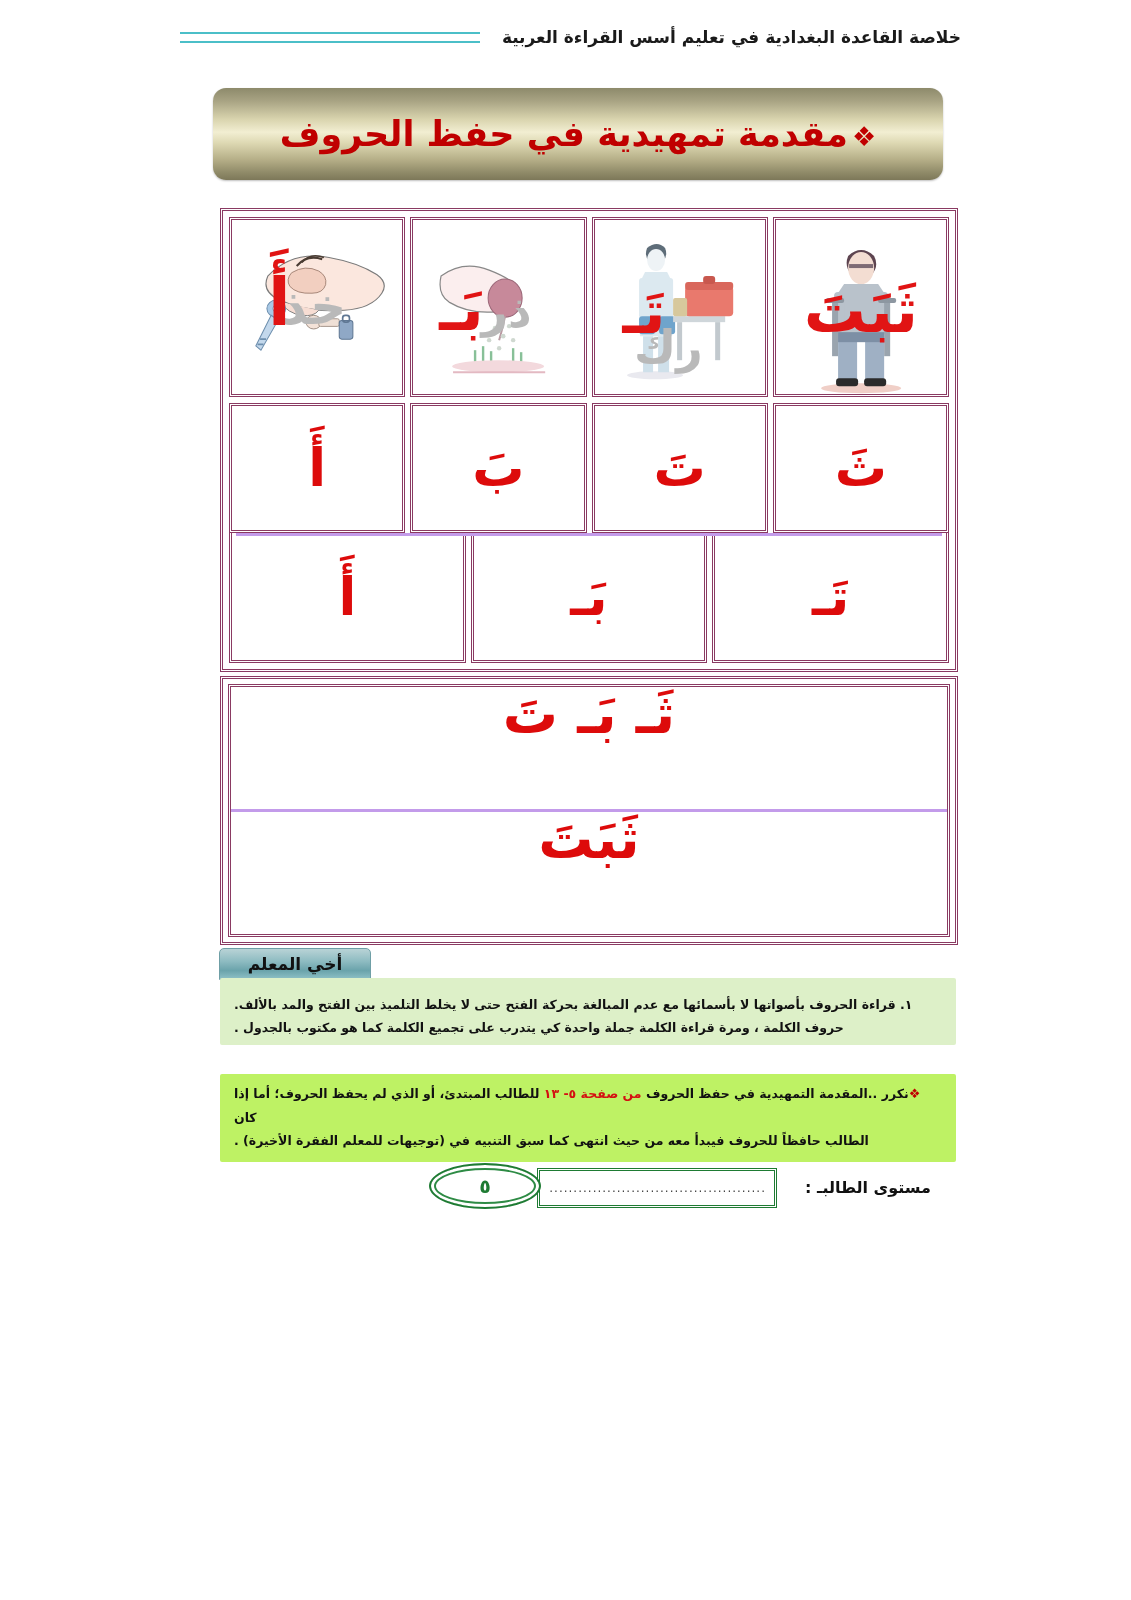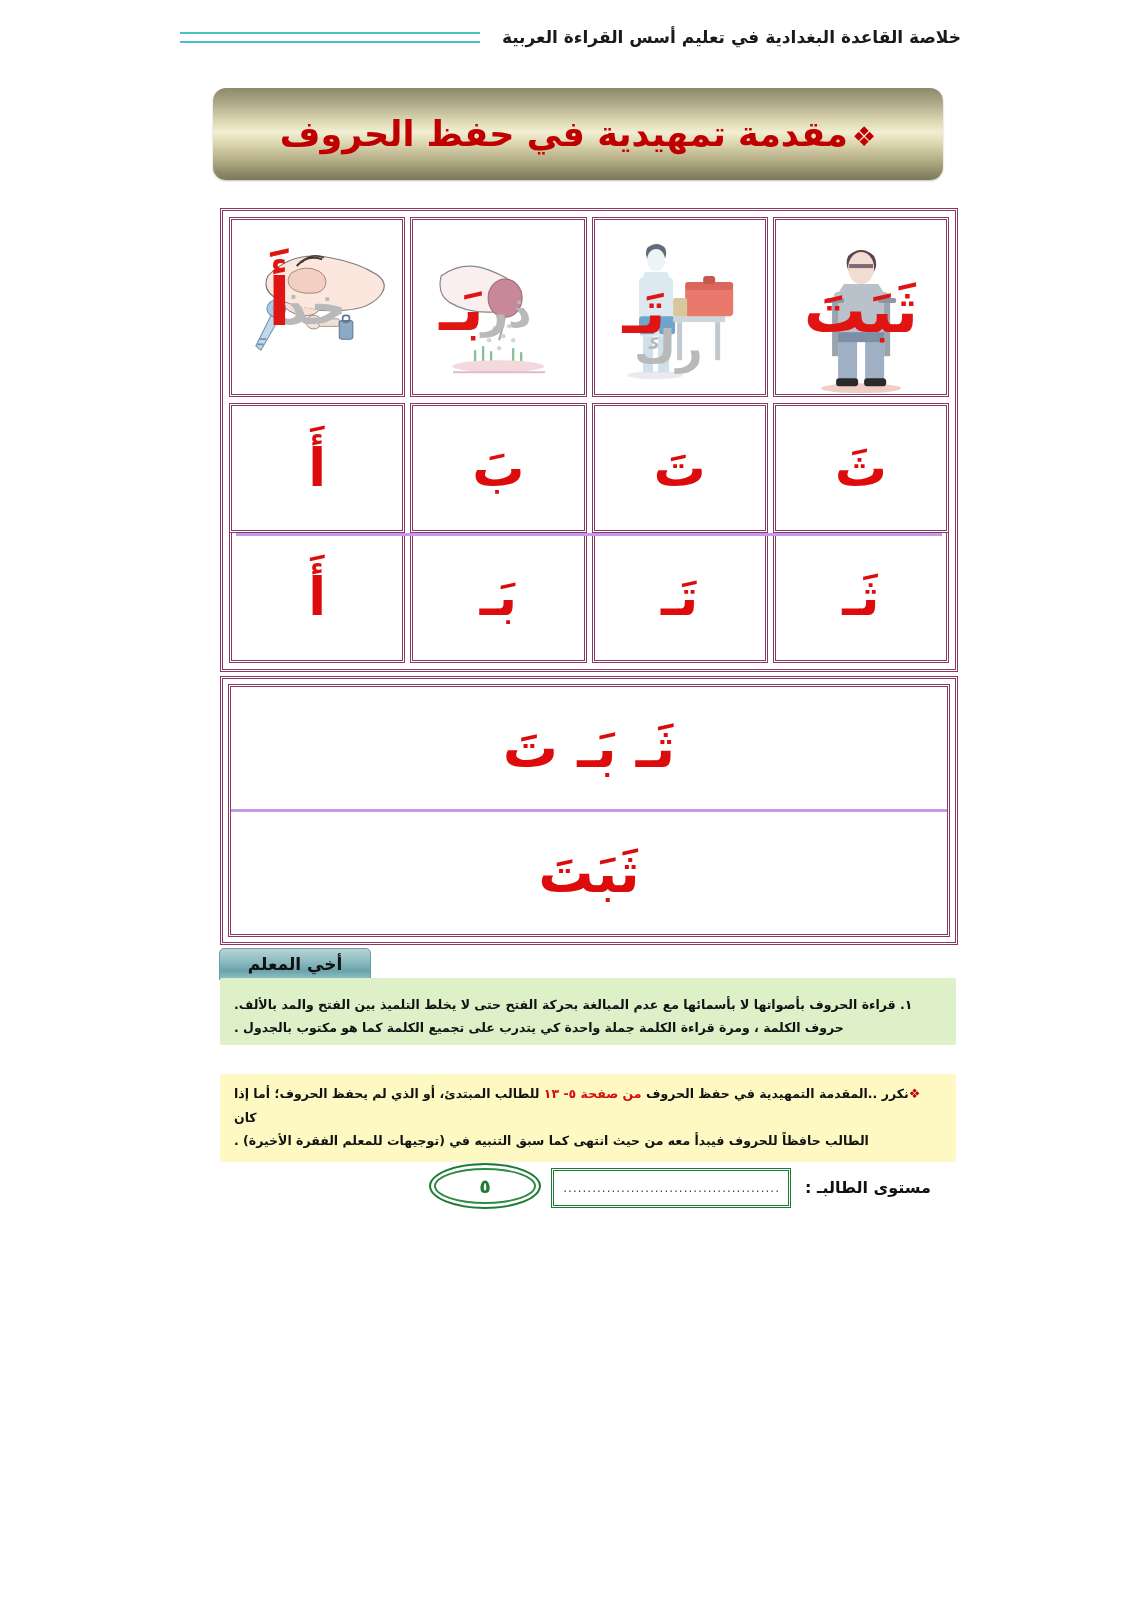--- a/index.html
+++ b/index.html
@@ -139,21 +139,20 @@
     padding: 5px;
     background: #fff;
   }
   .word-inner {
     border: 3px double #8a3a62;
     box-sizing: border-box;
   }
   .word-line {
     height: 122px;
     display: flex;
-    align-items: center;
     justify-content: center;
     position: relative;
   }
   .word-line + .word-line { border-top: 3px solid #c39bea; }
   .word-glyph {
     font-size: 55px;
     color: #dd0b0b;
     font-weight: bold;
     line-height: 1;
     letter-spacing: 4px;
@@ -200,21 +199,21 @@
   }
   .note-line.center { text-align: left; }
   .note-line.left   { text-align: left; }
 
   .notes-box-2 {
     position: absolute;
     top: 1074px;
     right: 175px;
     width: 736px;
     box-sizing: border-box;
-    background: #fef9c3;
+    background: #bef264;
     padding: 8px 14px 10px 14px;
     border-radius: 2px;
   }
   .bullet-red { color: #c00000; font-size: 13px; }
   .red-txt { color: #d41111; }
 
   
   .footer {
     position: absolute;
     top: 1160px;
@@ -223,21 +222,21 @@
     height: 55px;
     display: flex;
     flex-direction: row;
     align-items: center;
     justify-content: flex-start;
   }
   .footer-label {
     font-size: 16px;
     font-weight: bold;
     color: #111;
-    margin-left: 14px;
+    margin-left: 28px;
     white-space: nowrap;
   }
   .footer-field {
     width: 240px;
     height: 40px;
     border: 3px double #1e7b33;
     box-sizing: border-box;
     display: flex;
     align-items: center;
     justify-content: center;
@@ -406,23 +405,20 @@
     </div>
     <div class="cell cell-letter">
       <span class="glyph">أَ</span>
     </div>
   </div>
 
   <div class="row-divider-wrap">
     <div class="lavender-line" style="top:0;"></div>
     <div class="cells-row">
       <div class="cell cell-conn">
-        <span class="glyph">ثَـ</span>
-      </div>
-      <div class="cell cell-conn">
         <span class="glyph">تَـ</span>
       </div>
       <div class="cell cell-conn">
         <span class="glyph">بَـ</span>
       </div>
       <div class="cell cell-conn">
         <span class="glyph">أَ</span>
       </div>
     </div>
   </div>

